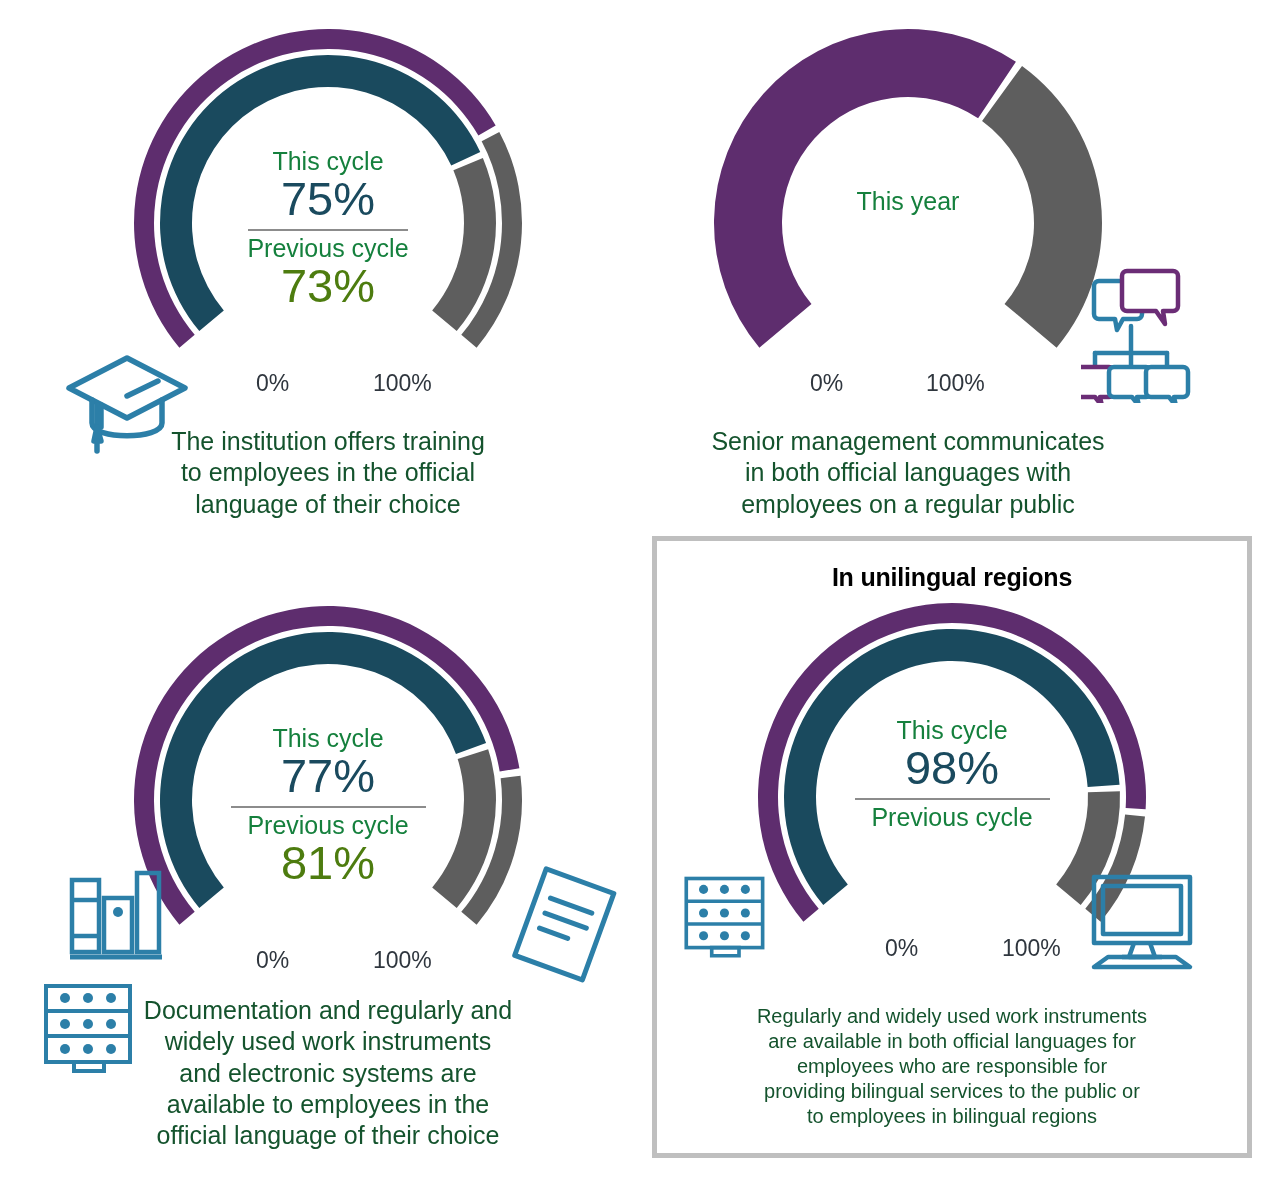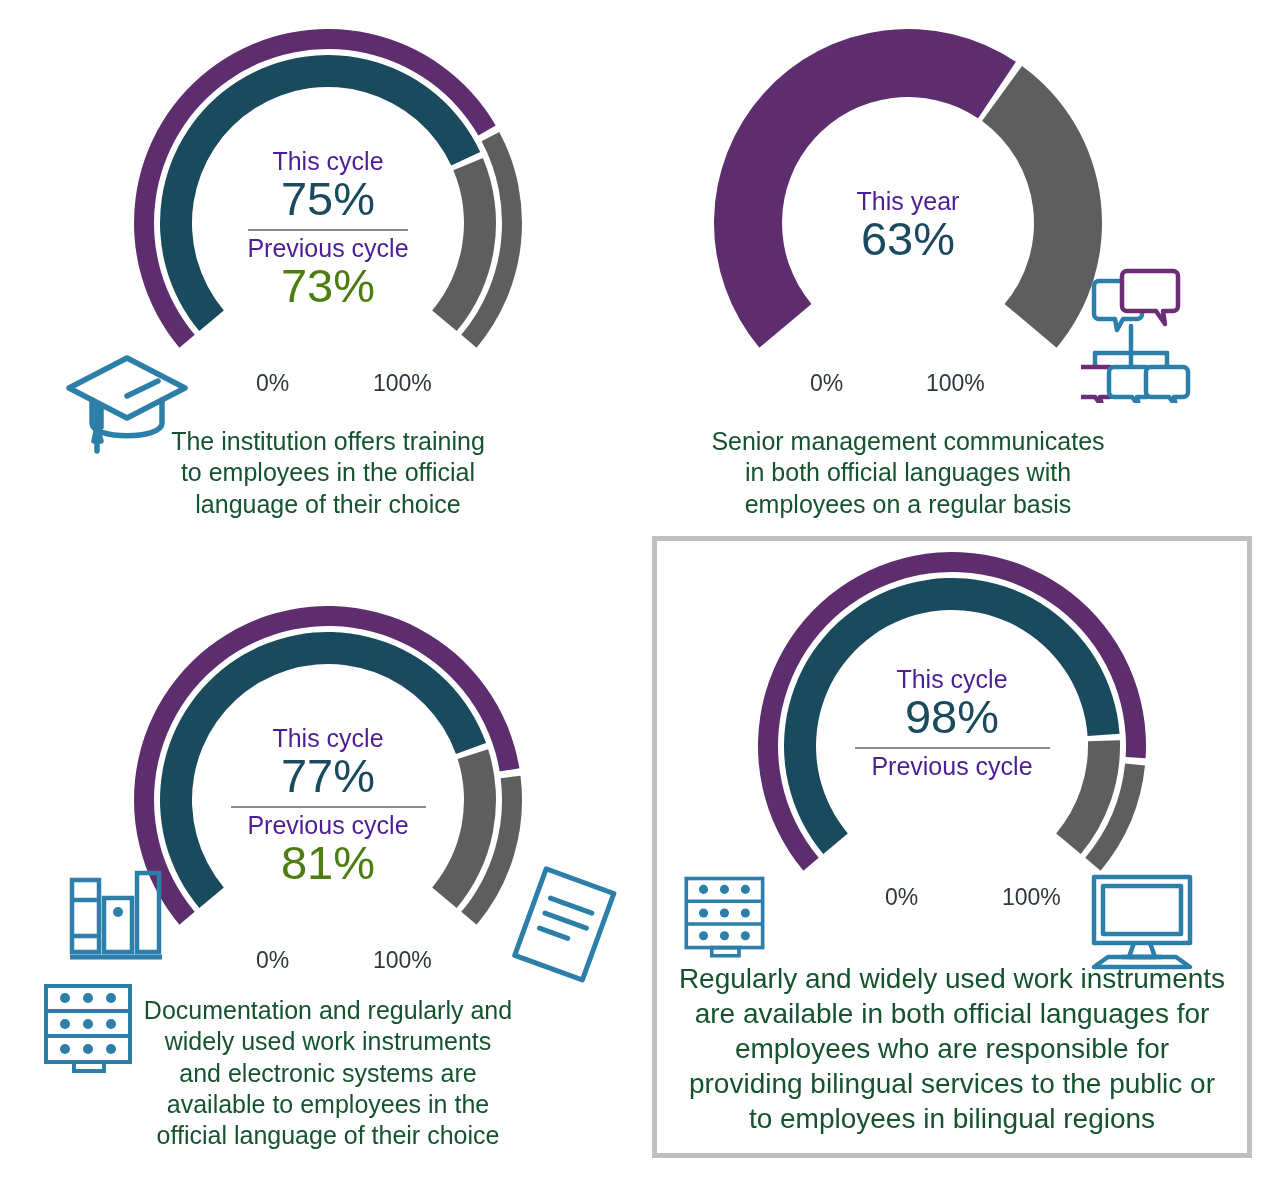--- a/index.html
+++ b/index.html
@@ -46,21 +46,21 @@
   
   .center-text {
     position: absolute;
     left: 0; right: 0;
     text-align: center;
     color: #343a40;
     pointer-events: none;
   }
   .ct-label {
     font-size: 25px;
-    color: #4c1d95;
+    color: #15803d;
     line-height: 1.08;
     white-space: nowrap;
   }
   .ct-value {
     font-size: 47px;
     line-height: 1.02;
     white-space: nowrap;
   }
   .ct-value.teal   { color: #1a4a5e; }
   .ct-value.purple { color: #4d7c0f; }
@@ -142,21 +142,20 @@
     <div class="gauge-wrap">
       <svg class="gauge-svg" width="420" height="400" viewBox="0 0 420 400">
         <g>
           <path id="g2-rem" fill="#5e5e5e" d="M 324.03033894473975 48.050703091260175 A 194 194 0 0 1 358.61262196508176 329.7007962791886 L 306.5215998329912 285.99123882050395 A 126 126 0 0 0 284.0609417888516 103.06385870875661 Z"></path>
           <path id="g2-val" fill="#5e2d6e" d="M 61.3873780349183 329.70079627918864 A 194 194 0 0 1 317.9213494070592 43.789012960780354 L 280.09324755303845 100.29595687143467 A 126 126 0 0 0 113.47840016700879 285.991238820504 Z"></path>
         </g>
       </svg>
 
       <div class="center-text" style="top:170px;">
         <div class="ct-label">This year</div>
-        <div class="ct-value teal">63%</div>
       </div>
 
       <div class="axis-label" style="left:202px; top:352px;">0%</div>
       <div class="axis-label" style="left:318px; top:352px;">100%</div>
     </div>
 
     <div class="icon" style="left:473px; top:245px;">
       <svg width="120" height="140" viewBox="0 0 120 140">
         <g fill="none" stroke-width="4.5" stroke-linejoin="round" stroke-linecap="round">
 
@@ -186,21 +185,21 @@
 
           <g stroke="#2c7fa8" fill="#ffffff">
             <path d="M70 104 h32 a5 5 0 0 1 5 5 v20 a5 5 0 0 1 -5 5 h-9 l2 9 l-7 -9 h-18 a5 5 0 0 1 -5 -5 v-20 a5 5 0 0 1 5 -5 z"></path>
           </g>
         </g>
       </svg>
     </div>
 
     <div class="caption" style="margin-top:8px;">Senior management communicates
 in both official languages with
-employees on a regular basis</div>
+employees on a regular public</div>
   </div>
 
   <div class="panel" id="panel-docs">
     <div class="gauge-wrap">
       <svg class="gauge-svg" width="420" height="400" viewBox="0 0 420 400">
         <g>
           <path id="g3-outer-rem" fill="#5e5e5e" d="M 402.4702520550087 180.6853526885249 A 194 194 0 0 1 358.61262196508176 329.7007962791886 L 343.2917331027022 316.8450440854578 A 174 174 0 0 0 382.62795802871915 183.192017359811 Z"></path>
           <path id="g3-outer-val" fill="#5e2d6e" d="M 61.3873780349183 329.70079627918864 A 194 194 0 1 1 401.39499935175206 173.3147633251253 L 381.6635561196127 176.58128256995775 A 174 174 0 1 0 76.70826689729785 316.84504408545786 Z"></path>
         </g>
         <g>
@@ -269,20 +268,21 @@
     </div>
 
     <div class="caption" style="">Documentation and regularly and
 widely used work instruments
 and electronic systems are
 available to employees in the
 official language of their choice</div>
   </div>
 
   <div class="panel" id="panel-unilingual">
+    <div class="box-title">In unilingual regions</div>
 
     <div class="gauge-wrap">
       <svg class="gauge-svg" width="420" height="400" viewBox="0 0 420 400">
         <g>
           <path id="g4-outer-rem" fill="#5e5e5e" d="M 403.0068575127849 224.60492165349152 A 194 194 0 0 1 358.61262196508176 329.7007962791886 L 343.2917331027022 316.8450440854578 A 174 174 0 0 0 383.10924333620915 222.5837957098326 Z"></path>
           <path id="g4-outer-val" fill="#5e2d6e" d="M 61.3873780349183 329.70079627918864 A 194 194 0 1 1 403.61718531508467 217.18136078868685 L 383.6566507465193 215.92555039810057 A 174 174 0 1 0 76.70826689729785 316.84504408545786 Z"></path>
         </g>
         <g>
           <path id="g4-inner-rem" fill="#5e5e5e" d="M 377.8976589392081 199.13688455397957 A 168 168 0 0 1 338.6954664439883 312.9883184273386 L 314.18204426418106 292.4191149173693 A 136 136 0 0 0 345.917152474597 200.25366844845965 Z"></path>
           <path id="g4-inner-val" fill="#1a4a5e" d="M 81.3045335560117 312.98831842733864 A 168 168 0 1 1 377.54883217370894 192.6959828825577 L 345.6347689025263 195.03960519064196 A 136 136 0 1 0 105.817955735819 292.41911491736937 Z"></path>
@@ -327,20 +327,20 @@
         <g fill="none" stroke="#2c7fa8" stroke-width="4.5" stroke-linejoin="round">
           <rect x="22" y="6" width="96" height="66"></rect>
           <rect x="31" y="15" width="78" height="48"></rect>
           <path d="M62 72 L57 86 h26 L78 72"></path>
           <path d="M50 86 h40"></path>
           <path d="M22 96 L36 86 h68 l14 10 z"></path>
         </g>
       </svg>
     </div>
 
-    <div class="caption" style="margin-top:20px; font-size:28px;">Regularly and widely used work instruments
+    <div class="caption" style="margin-top:12px; font-size:20px;">Regularly and widely used work instruments
 are available in both official languages for
 employees who are responsible for
 providing bilingual services to the public or
 to employees in bilingual regions</div>
   </div>
 
 </div>
 
 </body></html>

